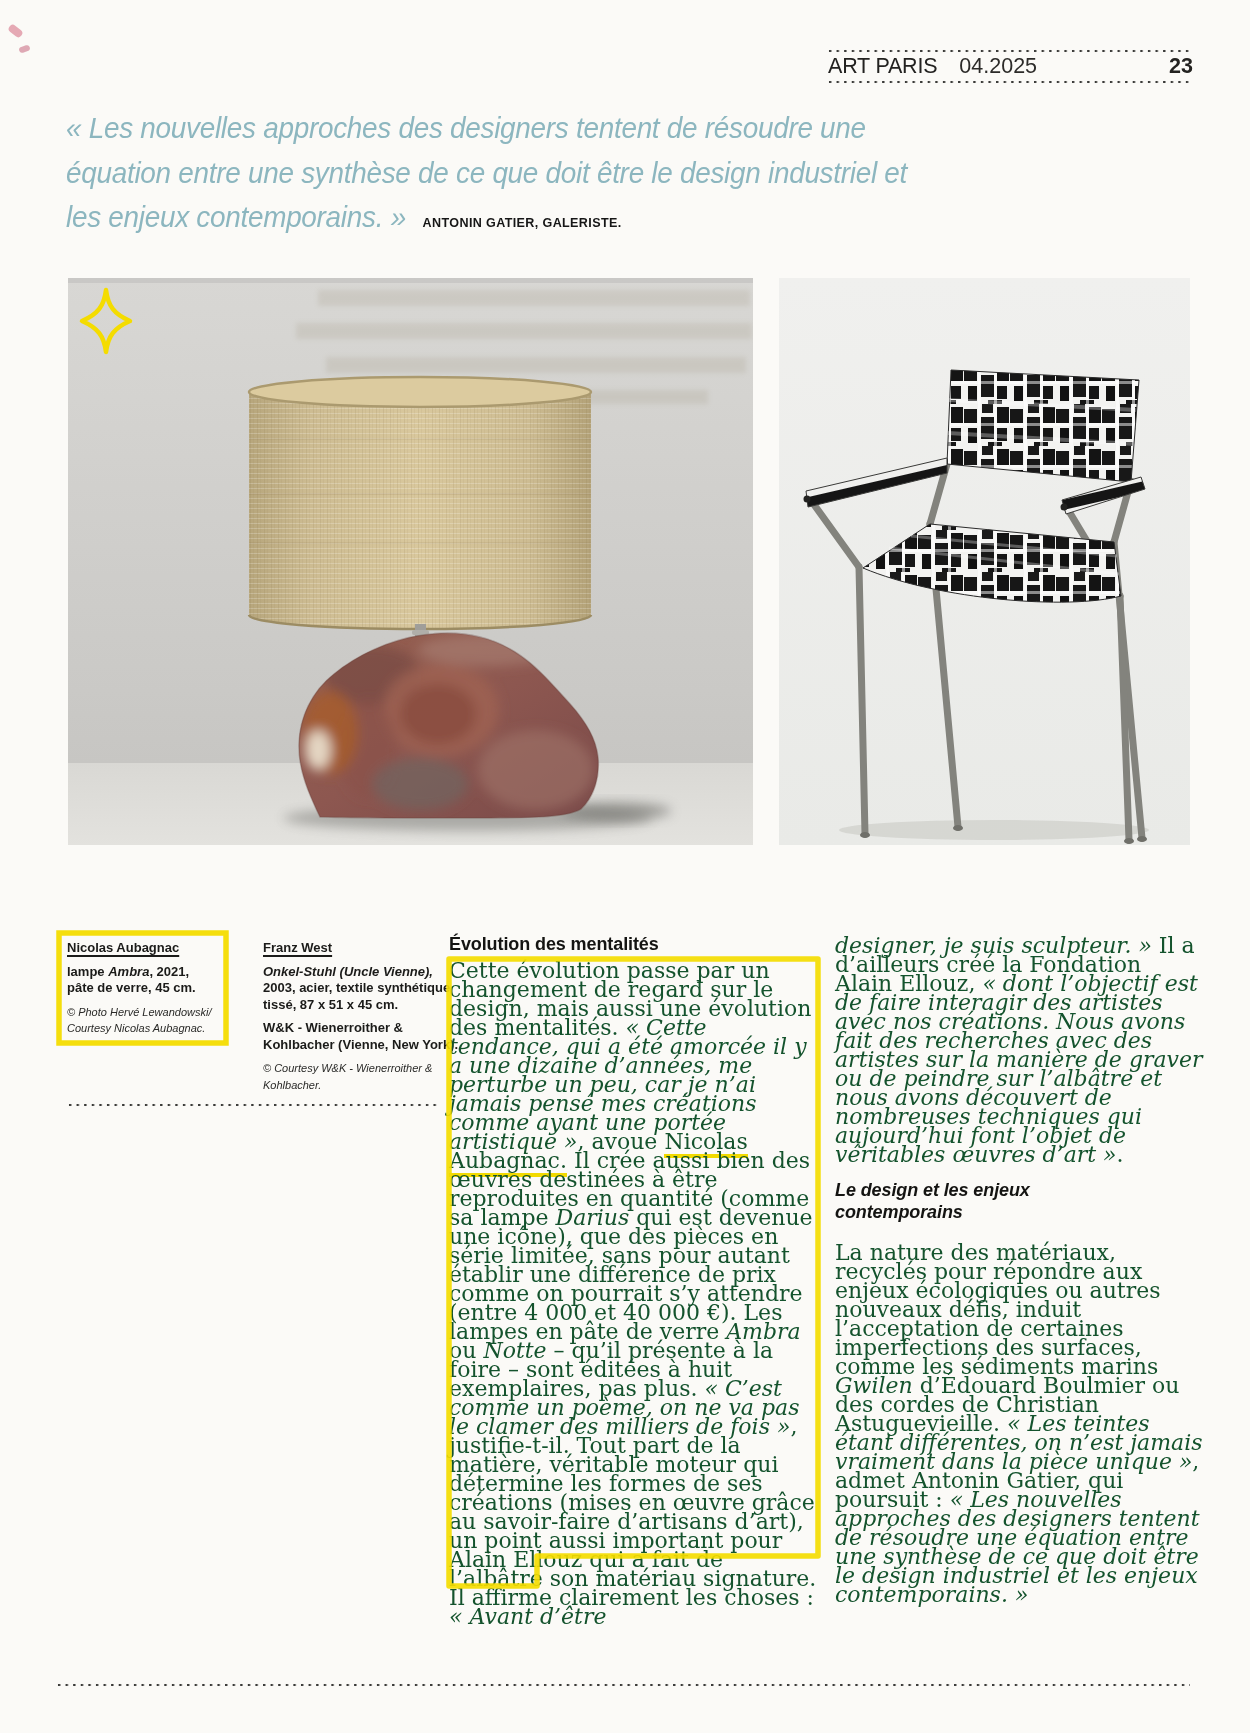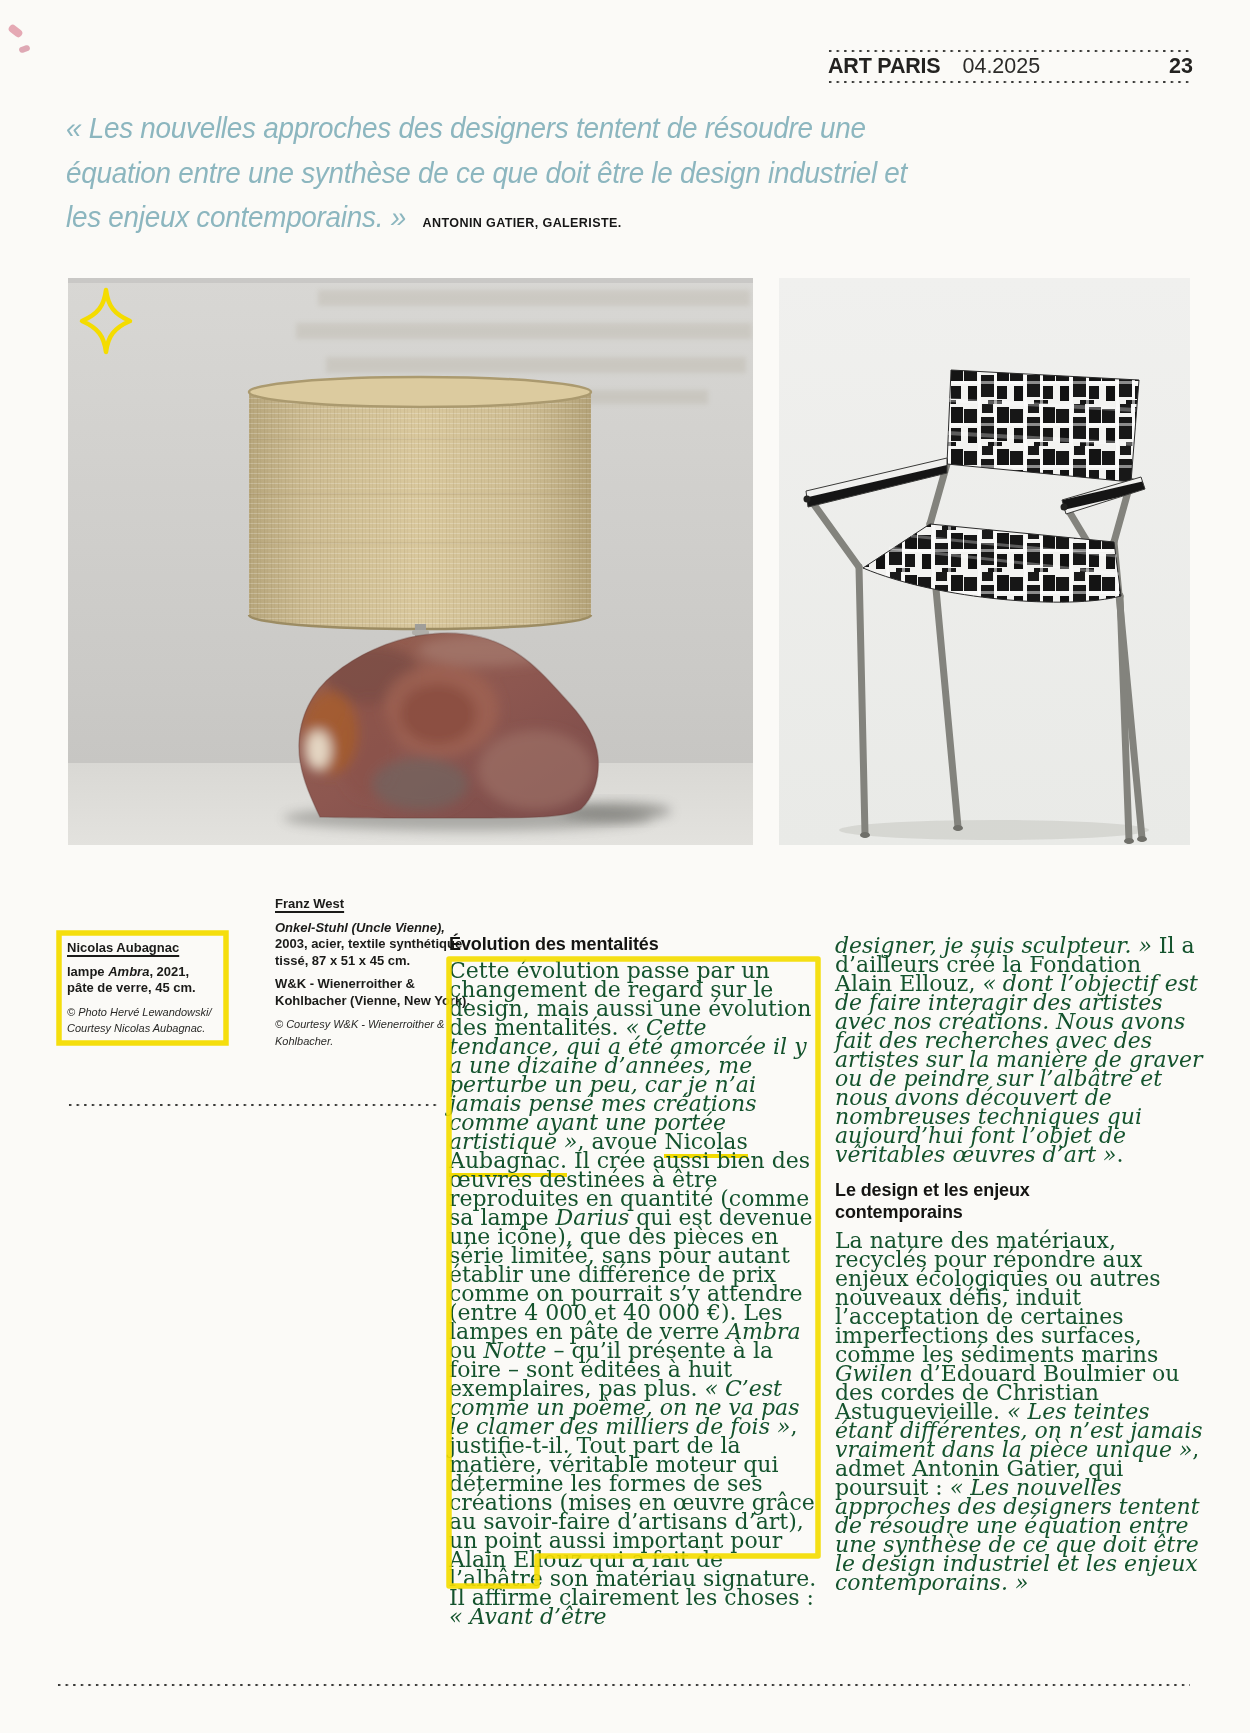--- a/index.html
+++ b/index.html
@@ -4,42 +4,42 @@
 <style>
   html,body{margin:0;padding:0;background:#e8e6e2;}
   .page{position:relative;width:1250px;height:1733px;background:#fbfaf7;overflow:hidden;
         font-family:"Liberation Sans",sans-serif;color:#1c1c1a;}
   .abs{position:absolute;}
   
   .dotted{position:absolute;height:4px;background-image:radial-gradient(circle at 2px 2px,#3a3a38 1.3px,transparent 1.55px);
           background-size:7.6px 4px;background-repeat:repeat-x;}
   
   .hdr-row{position:absolute;left:828px;top:54px;width:365px;display:flex;justify-content:space-between;align-items:baseline;}
-  .brand{font-weight:700;font-size:21.5px;letter-spacing:-.2px;color:#232220;}
+  .brand{font-weight:400;font-size:21.5px;letter-spacing:-.2px;color:#232220;}
   .issue{font-weight:400;font-size:21.5px;color:#2c2b29;margin-left:22px;}
   .pageno{font-weight:700;font-size:21.5px;color:#232220;}
   
   .quote{position:absolute;left:66px;top:108px;width:1180px;transform:scaleX(.93);transform-origin:0 0;}
   .quote .ln{line-height:39.5px;white-space:nowrap;}
   .q{font-style:italic;font-size:30px;letter-spacing:-.3px;color:#8cb6bf;}
   .attr{font-style:normal;font-weight:700;font-size:13.5px;letter-spacing:.4px;color:#161616;margin-left:18px;}
   
   .figure{position:absolute;overflow:hidden;}
   
   .cap .ln{line-height:16.5px;white-space:nowrap;font-size:13px;color:#1b1b19;}
   .cap .gap{margin-top:7px;}
   .bd{font-weight:700;}
   .it{font-style:italic;}
   .ul{text-decoration:underline;text-underline-offset:3px;text-decoration-thickness:2px;}
   .sm{font-weight:400;font-size:11px;color:#2a2a28;font-style:italic;}
   
   .colhead{font-weight:700;font-size:18px;line-height:22px;letter-spacing:-.1px;color:#141412;}
   .body{font-family:"DejaVu Serif",serif;font-size:22px;line-height:19px;color:#14532d;}
   .ymark{border-bottom:4px solid #f2da00;}
-  .h2gap{margin-top:15px;margin-bottom:8px;max-width:255px;}
+  .h2gap{margin-top:15px;margin-bottom:20px;max-width:255px;font-style:italic;}
   
   .annot{position:absolute;left:0;top:0;pointer-events:none;}
   
   .mark1{position:absolute;left:8px;top:27px;width:15px;height:8px;background:#e09aa8;border-radius:5px;transform:rotate(38deg);opacity:.85;}
   .mark2{position:absolute;left:19px;top:46px;width:11px;height:6px;background:#d793a2;border-radius:4px;transform:rotate(-18deg);opacity:.8;}
 </style>
 </head>
 <body>
 
 <div class="page">
@@ -215,21 +215,21 @@
   </div>
 
   <div class="cap abs" style="left:67px;top:940px;width:152px;">
       <div class="ln"><span class="bd ul">Nicolas Aubagnac</span></div>
       <div class="ln gap"><span class="bd">lampe </span><span class="it bd">Ambra</span><span class="bd">, 2021,</span></div>
       <div class="ln"><span class="bd">pâte de verre, 45 cm.</span></div>
       <div class="ln gap"><span class="sm">© Photo Hervé Lewandowski/</span></div>
       <div class="ln"><span class="sm">Courtesy Nicolas Aubagnac.</span></div>
     </div>
 
-  <div class="cap abs" style="left:263px;top:896px;width:185px;margin-left:12px;">
+  <div class="cap abs" style="left:263px;top:940px;width:185px;">
       <div class="ln"><span class="bd ul">Franz West</span></div>
       <div class="ln gap"><span class="it bd">Onkel-Stuhl (Uncle Vienne),</span></div>
       <div class="ln"><span class="bd">2003, acier, textile synthétique</span></div>
       <div class="ln"><span class="bd">tissé, 87 x 51 x 45 cm.</span></div>
       <div class="ln gap"><span class="bd">W&amp;K - Wienerroither &amp;</span></div>
       <div class="ln"><span class="bd">Kohlbacher (Vienne, New York).</span></div>
       <div class="ln gap"><span class="sm">© Courtesy W&amp;K - Wienerroither &amp;</span></div>
       <div class="ln"><span class="sm">Kohlbacher.</span></div>
     </div>
 

